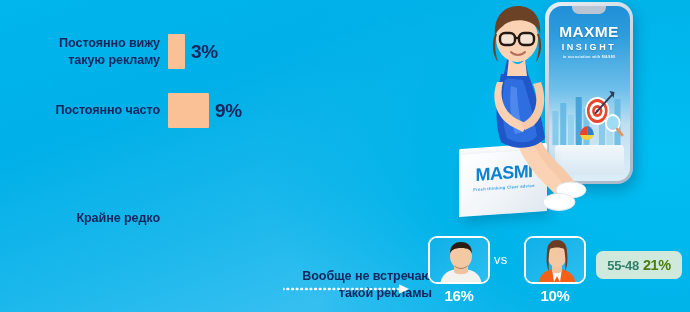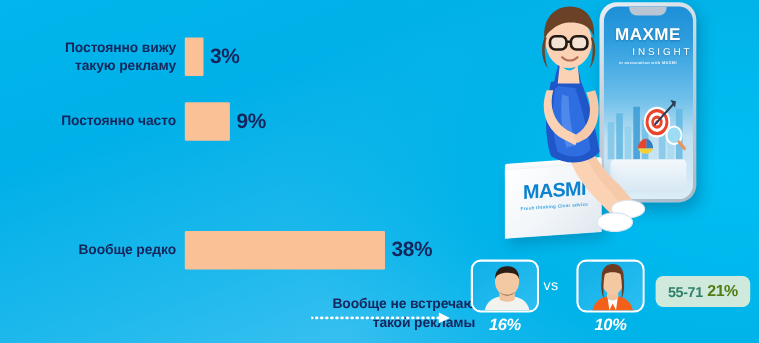--- a/index.html
+++ b/index.html
@@ -81,24 +81,23 @@
     width: 34px; height: 8px; background: #b9c5d3;
     border-radius: 0 0 7px 7px;
   }
   .brand-block { position: absolute; left: 0; right: 0; top: 18px; text-align: center; }
   .brand-main {
     font-size: 15.5px; font-weight: 800; color: #ffffff;
     letter-spacing: 0.4px; line-height: 1;
     text-shadow: 0 1px 2px rgba(0,50,90,.35);
   }
   .brand-sub {
-    font-size: 9px; font-weight: 400; color: #ffffff;
+    font-size: 9px; font-weight: 700; color: #ffffff;
     letter-spacing: 2.6px; margin-top: 3px;
     text-shadow: 0 1px 2px rgba(0,50,90,.3);
-    text-align: right;
   }
   .brand-assoc {
     font-size: 3.6px; font-weight: 600; color: #eaf6ff;
     letter-spacing: .3px; margin-top: 3px;
   }
   .skyline { position: absolute; left: 0; bottom: 36px; width: 100%; height: 60px; }
   .podium {
     position: absolute; left: 6px; right: 6px; bottom: 6px; height: 30px;
     background: linear-gradient(180deg, #f2f8fc 0%, #d7e7f2 100%);
     border-radius: 4px 4px 2px 2px;
@@ -126,21 +125,21 @@
   .masmi-tag {
     font-size: 4.2px; font-weight: 600; color: #3ba3de;
     letter-spacing: .25px; margin-top: 3px;
   }
 
   
   .woman { position: absolute; left: 16px; top: 6px; width: 120px; height: 215px; }
 
   
   .vs-block { position: absolute; left: 428px; top: 236px; width: 166px; height: 72px; }
-  .person { position: absolute; top: 0; width: 62px; font-style: italic; }
+  .person { position: absolute; top: 0; width: 62px; }
   .person.left { left: 0; }
   .person.right { left: 96px; }
   .frame {
     width: 62px; height: 48px;
     border: 2px solid #ffffff;
     border-radius: 9px;
     overflow: hidden;
     position: relative;
     background: #0aa9e4;
   }
@@ -189,25 +188,21 @@
     <div class="row" style="top:77px;">
       <div class="row-label">Постоянно часто</div>
       <div class="bar-wrap">
         <div class="bar" style="width:41px;"></div>
         <div class="bar-value">9%</div>
       </div>
     </div>
 
 
     <div class="row" style="top:194px;">
-      <div class="row-label">Вообще редко</div>
-      <div class="bar-wrap">
-        <div class="bar" style="width:182px;"></div>
-        <div class="bar-value">38%</div>
-      </div>
+      <div class="row-label">Крайне редко</div>
     </div>
 
     <div class="row" style="top:252px;justify-content:flex-end;">
       <div class="row-label">Вообще не встречаю
 такой рекламы</div>
     </div>
 
     <svg class="arrow" viewBox="0 0 130 12">
       <line x1="0" y1="6" x2="116" y2="6" stroke="#ffffff" stroke-width="2.6" stroke-linecap="round" stroke-dasharray="0.6 4"></line>
       <path d="M116 1.2 L126 6 L116 10.8 Z" fill="#ffffff"></path>
@@ -338,17 +333,17 @@
           <path d="M26 25 L36 25 L36 33 C34 36 28 36 26 33 Z" fill="#f0c39e"></path>
           <ellipse cx="31" cy="17" rx="10" ry="12.5" fill="#f3c9a4"></ellipse>
           <path d="M21 14 C21 5 26 2 31 2 C37 2 41 6 41 14 C42 24 41 30 39 33 C40 24 39 14 38 11 C35 9 27 9 24 11 C23 14 22 24 23 33 C21 30 20 24 21 14 Z" fill="#6d3a22"></path>
         </svg>
       </div>
       <div class="person-pct">10%</div>
     </div>
   </div>
 
   <div class="age-badge">
-    <span class="age-range">55-71</span>
+    <span class="age-range">55-48</span>
     <span class="age-pct">21%</span>
   </div>
 
 </div>
 
 </body></html>

